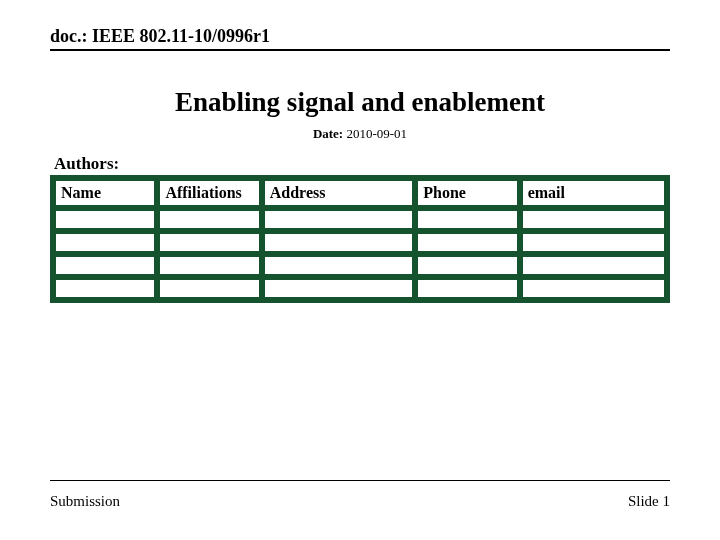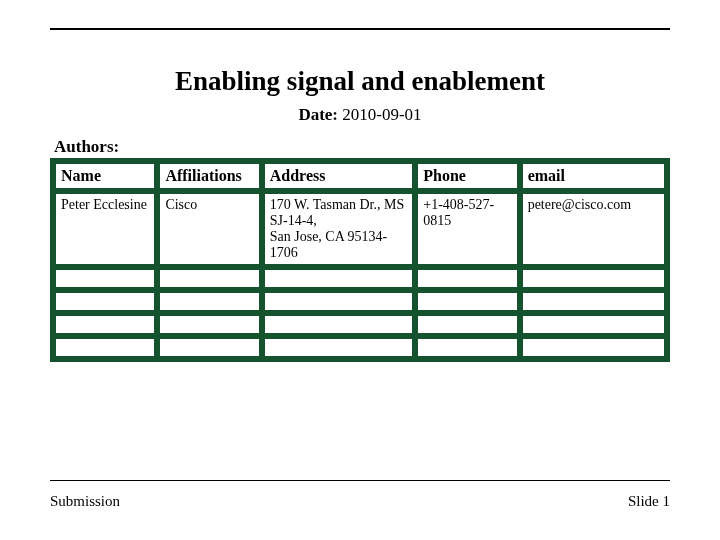--- a/index.html
+++ b/index.html
@@ -21,21 +21,21 @@
       padding-bottom: 2px;
     }
     .title {
       text-align: center;
       font-weight: bold;
       font-size: 27px;
       margin-top: 36px;
     }
     .date-line {
       text-align: center;
-      font-size: 17px;
+      font-size: 13px;
       margin-top: 8px;
     }
     .date-label { font-weight: bold; }
     .authors-label {
       font-weight: bold;
       font-size: 17px;
       margin-top: 12px;
       margin-left: 4px;
     }
     table.authors {
@@ -75,47 +75,40 @@
       padding-top: 12px;
       display: flex;
       justify-content: space-between;
       font-size: 15px;
     }
   </style>
 </head>
 <body>
 
 <div class="header">
+  <span>doc.: IEEE 802.11-10/0996r1</span>
 </div>
 
 <div class="title">Enabling signal and enablement</div>
 
 <div class="date-line">
   <span class="date-label">Date:</span>
   <span>2010-09-01</span>
 </div>
 
 <div class="authors-label">Authors:</div>
 
 <table class="authors">
   <tbody>
       <tr>
     <th class="col-name">Name</th>
     <th class="col-aff">Affiliations</th>
     <th class="col-addr">Address</th>
     <th class="col-phone">Phone</th>
     <th class="col-email">email</th>
-  </tr>
-  <tr class="data">
-    <td>Peter Ecclesine</td>
-    <td>Cisco</td>
-    <td style="white-space: pre-line;">170 W. Tasman Dr., MS SJ-14-4,
- San Jose, CA 95134-1706</td>
-    <td>+1-408-527-0815</td>
-    <td class="col-email">petere@cisco.com</td>
   </tr>
   <tr>
         <td></td>
         <td></td>
         <td></td>
         <td></td>
         <td></td>
       </tr>
   <tr>
         <td></td>

